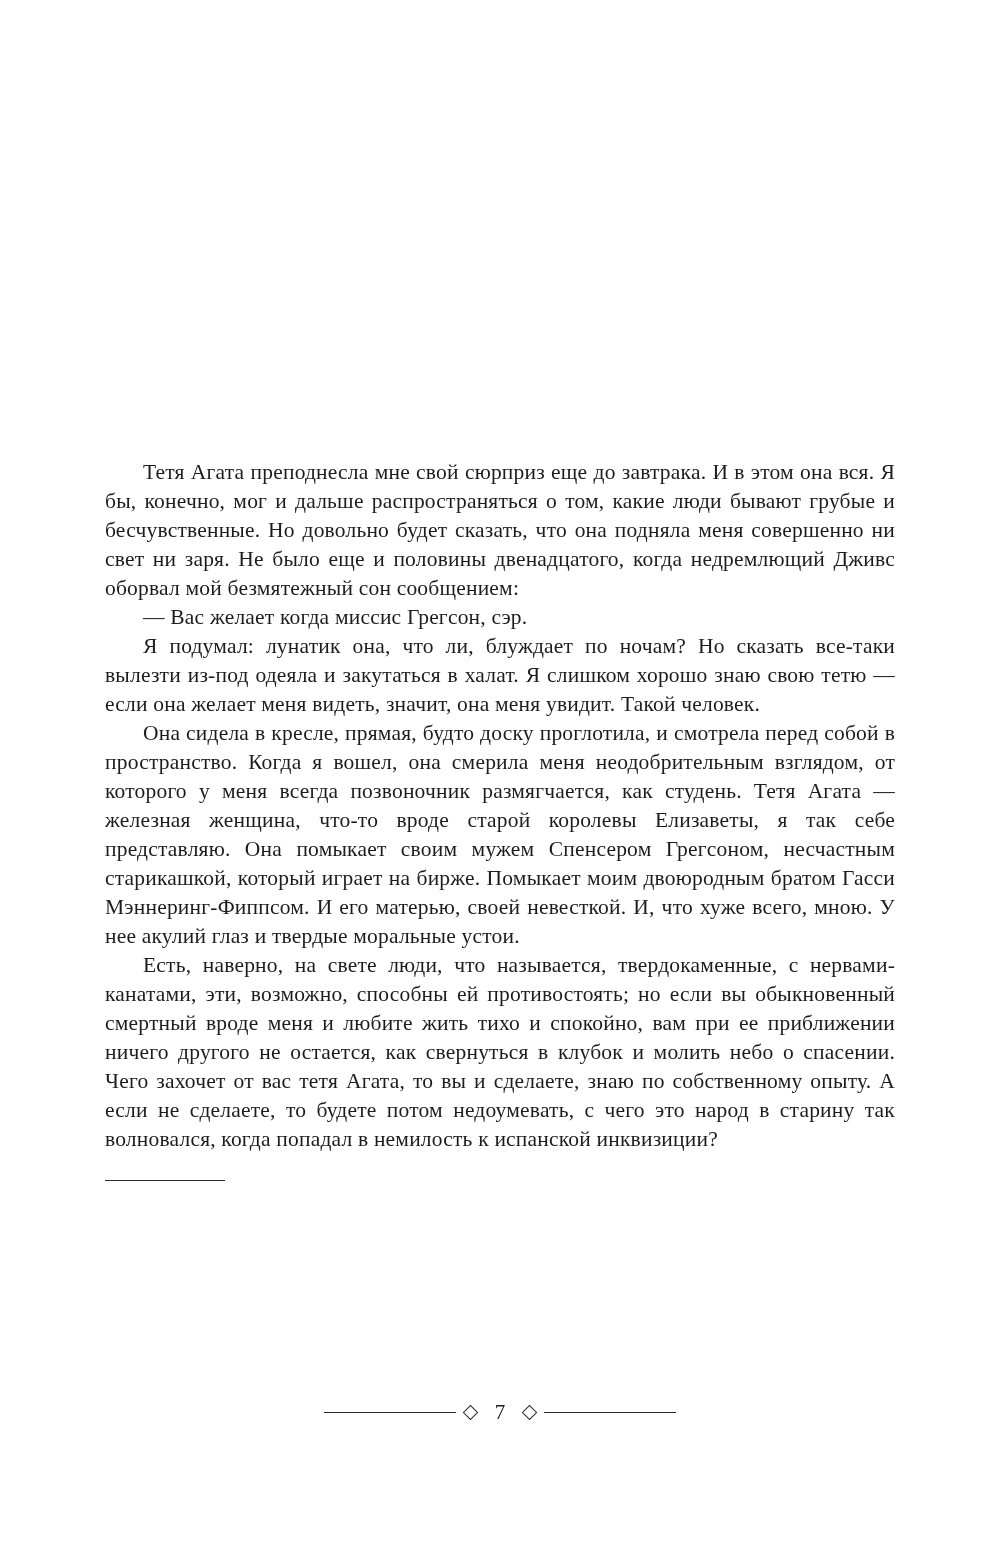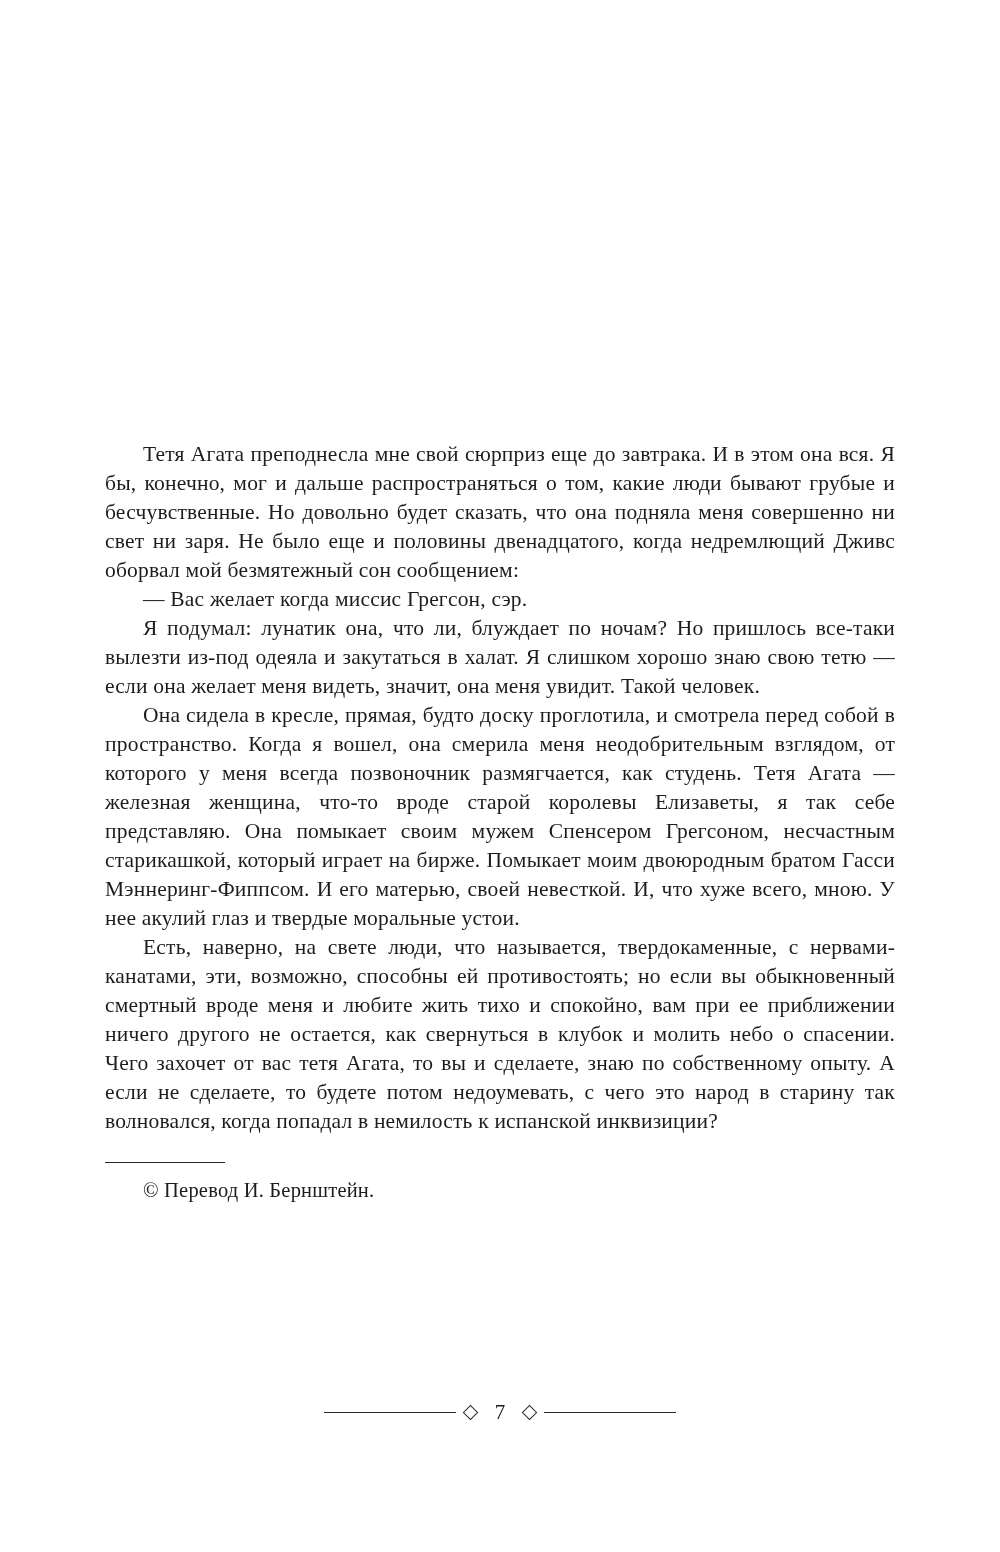--- a/index.html
+++ b/index.html
@@ -18,21 +18,21 @@
   }
 
   .page {
     position: absolute;
     inset: 0;
     background: #ffffff;
   }
 
   .text-block {
     position: absolute;
-    top: 440px;
+    top: 458px;
     left: 105px;
     width: 790px;
   }
 
   .text-block p {
     font-size: 21.5px;
     line-height: 29px;
     text-align: justify;
     text-indent: 38px;
     letter-spacing: 0.2px;
@@ -87,27 +87,26 @@
   }
 </style>
 </head>
 <body>
 
 <div class="page">
 
   <div class="text-block">
     <p>Тетя Агата преподнесла мне свой сюрприз еще до завтрака. И в этом она вся. Я бы, конечно, мог и дальше распространяться о том, какие люди бывают грубые и бесчувственные. Но довольно будет сказать, что она подняла меня совершенно ни свет ни заря. Не было еще и половины двенадцатого, когда недремлющий Дживс оборвал мой безмятежный сон сообщением:</p>
     <p>— Вас желает когда миссис Грегсон, сэр.</p>
-    <p>Я подумал: лунатик она, что ли, блуждает по ночам? Но пришлось все-таки вылезти из-под одеяла и закутаться в халат. Я слишком хорошо знаю свою тетю — если она желает меня видеть, значит, она меня увидит. Такой человек.</p>
+    <p>Я подумал: лунатик она, что ли, блуждает по ночам? Но сказать все-таки вылезти из-под одеяла и закутаться в халат. Я слишком хорошо знаю свою тетю — если она желает меня видеть, значит, она меня увидит. Такой человек.</p>
     <p>Она сидела в кресле, прямая, будто доску проглотила, и смотрела перед собой в пространство. Когда я вошел, она смерила меня неодобрительным взглядом, от которого у меня всегда позвоночник размягчается, как студень. Тетя Агата — железная женщина, что-то вроде старой королевы Елизаветы, я так себе представляю. Она помыкает своим мужем Спенсером Грегсоном, несчастным старикашкой, который играет на бирже. Помыкает моим двоюродным братом Гасси Мэннеринг-Фиппсом. И его матерью, своей невесткой. И, что хуже всего, мною. У нее акулий глаз и твердые моральные устои.</p>
     <p>Есть, наверно, на свете люди, что называется, твердокаменные, с нервами-канатами, эти, возможно, способны ей противостоять; но если вы обыкновенный смертный вроде меня и любите жить тихо и спокойно, вам при ее приближении ничего другого не остается, как свернуться в клубок и молить небо о спасении. Чего захочет от вас тетя Агата, то вы и сделаете, знаю по собственному опыту. А если не сделаете, то будете потом недоумевать, с чего это народ в старину так волновался, когда попадал в немилость к испанской инквизиции?</p>
 
     <div class="footnote">
       <div class="footnote-rule"></div>
-      <p class="footnote-text">© Перевод И. Бернштейн.</p>
     </div>
   </div>
 
   <div class="page-footer">
     <span class="footer-rule"></span>
     <span class="diamond"></span>
     <span class="page-num">7</span>
     <span class="diamond"></span>
     <span class="footer-rule"></span>
   </div>

